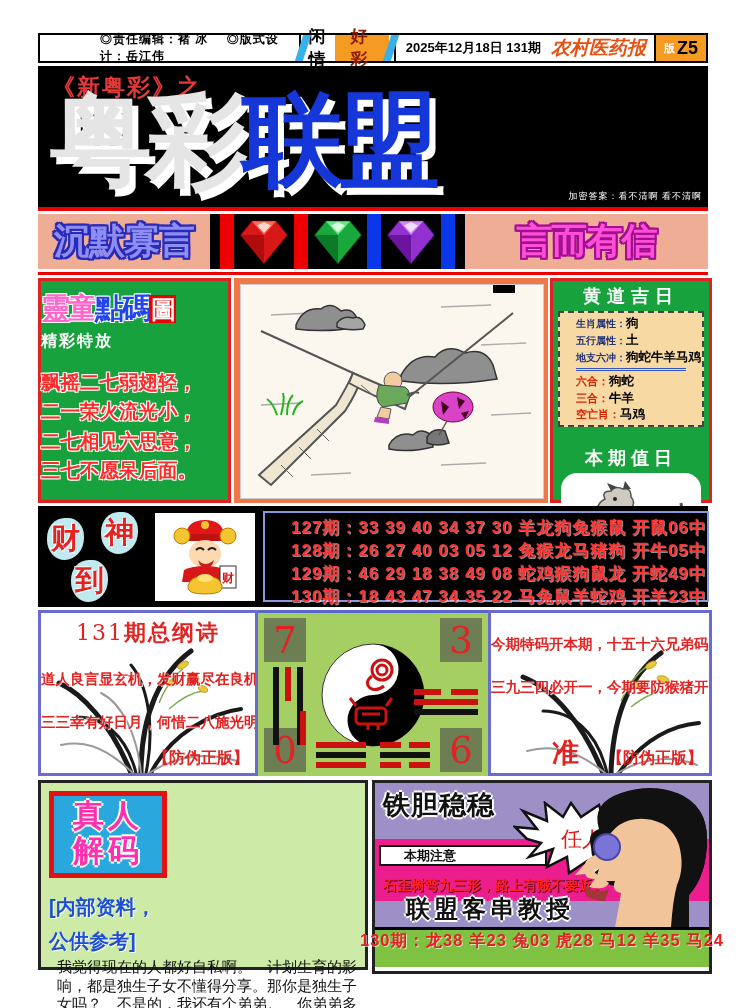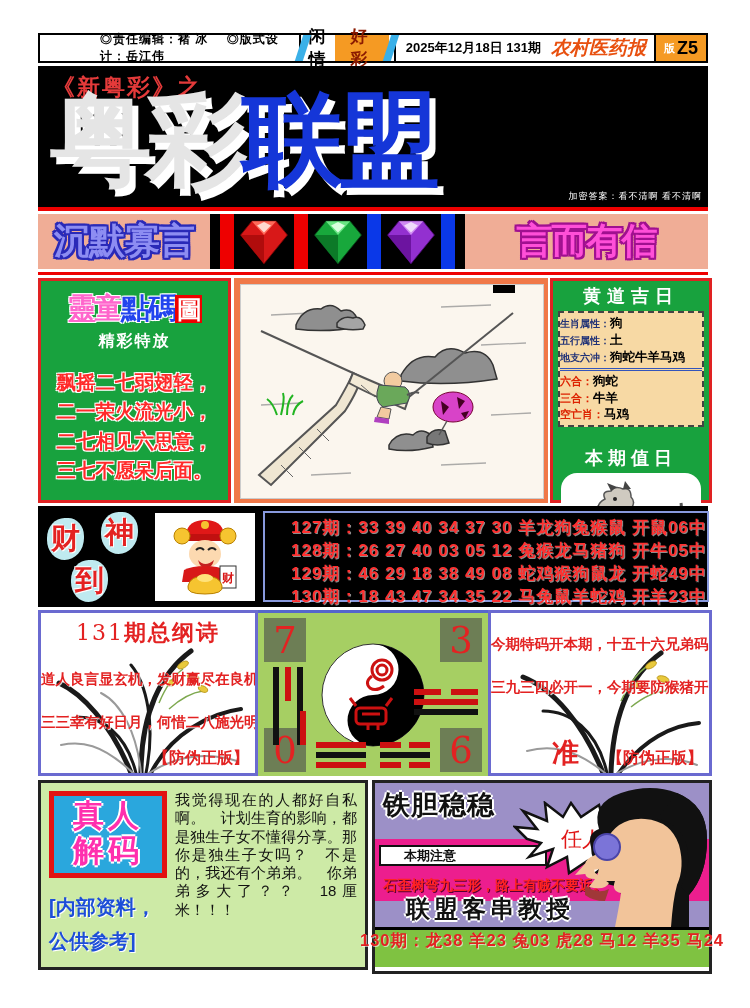--- a/index.html
+++ b/index.html
@@ -48,37 +48,37 @@
   .b-pink{color:#ff4fd8;text-shadow:2px 0 0 #a01090,-2px 0 0 #a01090,0 2px 0 #a01090,0 -2px 0 #a01090,
           2px 2px 0 #a01090,-2px -2px 0 #a01090,2px -2px 0 #a01090,-2px 2px 0 #a01090;}
   .gemband{flex:1;background:#000;display:flex;align-items:center;justify-content:space-evenly;padding:0 6px;}
   .stripe{width:14px;height:55px;}
   .gemband svg{display:block;}
 
   .redline{left:38px;top:272px;width:670px;height:3px;background:#e00;}
 
   
   .lingtong{left:38px;top:278px;width:193px;height:225px;background:#18a23e;border:3px solid #e02222;
-            box-sizing:border-box;text-align:center;}
+            box-sizing:border-box;}
   .lt-title{margin-top:8px;font-size:29px;font-weight:900;letter-spacing:-2px;white-space:nowrap;}
   .lt-pink{color:#ff66cc;text-shadow:1px 1px 0 #fff,-1px -1px 0 #fff,1px -1px 0 #fff,-1px 1px 0 #fff;}
   .lt-blue{color:#2244ee;text-shadow:1px 1px 0 #fff,-1px -1px 0 #fff,1px -1px 0 #fff,-1px 1px 0 #fff;}
   .lt-boxed{color:#fff;background:#ee0000;font-size:25px;padding:0 2px;}
   .lt-sub{color:#fff;font-weight:bold;font-size:16px;margin-top:2px;letter-spacing:2px;}
   .lt-poem{margin-top:16px;color:#ff2a2a;font-size:19.5px;font-weight:bold;line-height:1.5;
            text-shadow:1px 1px 0 #fff,-1px -1px 0 #fff,1px -1px 0 #fff,-1px 1px 0 #fff;}
 
   .illustration{left:234px;top:278px;width:314px;height:225px;background:#f07848;box-sizing:border-box;padding:6px;}
   .illu-inner{width:100%;height:100%;background:#fbf6ee;border:1px solid #ccc;position:relative;overflow:hidden;}
   .illu-mark{position:absolute;right:28px;top:0;width:22px;height:8px;background:#000;}
 
   .huangdao{left:550px;top:278px;width:162px;height:225px;background:#18a23e;border:3px solid #e02222;
             box-sizing:border-box;}
   .hd-title{color:#fff;font-weight:bold;font-size:18px;letter-spacing:6px;text-align:center;margin-top:3px;}
-  .hd-box{margin:3px 5px 0 5px;background:#f7d9a4;border:2px dashed #444;padding:2px 0;font-size:11px;}
+  .hd-box{margin:3px 5px 0 5px;background:#f7d9a4;border:2px dashed #444;padding:2px 16px;font-size:11px;}
   .hd-row{white-space:nowrap;line-height:1.35;}
   .hd-lab1{color:#223377;font-weight:bold;font-size:10px;}
   .hd-lab2{color:#dd2200;font-weight:bold;font-size:11px;}
   .hd-val{color:#000;font-weight:bold;font-size:12.5px;}
   .hd-sep{border:none;border-top:3px double #3355bb;margin:2px 0;}
   .hd-duty{color:#fff;font-weight:bold;font-size:18px;letter-spacing:5px;text-align:center;margin-top:19px;}
   .dogbox{margin:3px 8px;background:#fff;border-radius:16px;height:72px;display:flex;align-items:center;justify-content:center;}
 
   
   .caishen{left:38px;top:506px;width:670px;height:101px;background:#000;display:flex;align-items:center;
@@ -113,21 +113,21 @@
   .corner{position:absolute;width:42px;height:44px;background:#6d7e55;display:flex;align-items:center;
           justify-content:center;color:#e32222;font-family:"DejaVu Serif",serif;font-size:37px;}
   .c-tl{left:6px;top:5px;} .c-tr{right:6px;top:5px;} .c-bl{left:6px;bottom:4px;} .c-br{right:6px;bottom:4px;}
   .taiji{position:absolute;left:50%;top:50%;transform:translate(-50%,-50%);}
   .trig{position:absolute;}
   .trig .vbar{display:inline-block;width:6px;margin:0 3px;vertical-align:top;}
   .hrow{height:6px;margin:4px 0;}
 
   
   .bottom-left{left:38px;top:780px;width:330px;height:190px;background:#cdeaa6;border:3px solid #222;
-               box-sizing:border-box;display:flex;padding:8px;}
+               box-sizing:border-box;display:flex;padding:8px;flex-direction:column;}
   .bl-col{width:118px;flex:none;}
   .badge{border:5px solid #e21212;background:#2aa7dd;text-align:center;padding:3px 0 5px 0;}
   .badge div{font-size:31px;font-weight:900;color:#ff2fae;letter-spacing:4px;line-height:1.12;
              text-shadow:2px 0 0 #fff,-2px 0 0 #fff,0 2px 0 #fff,0 -2px 0 #fff;}
   .bl-note{margin-top:12px;color:#1d4ed8;font-size:20px;font-weight:bold;line-height:1.7;white-space:nowrap;
            text-shadow:1px 1px 0 #fff;}
   .bl-text{flex:1;margin-left:8px;color:#111;font-size:15px;line-height:1.22;text-align:justify;}
 
   .bottom-right{left:372px;top:780px;width:340px;height:194px;border:3px solid #222;box-sizing:border-box;}
   .br-purple{position:relative;width:100%;height:144px;background:#9c90c7;overflow:hidden;}

